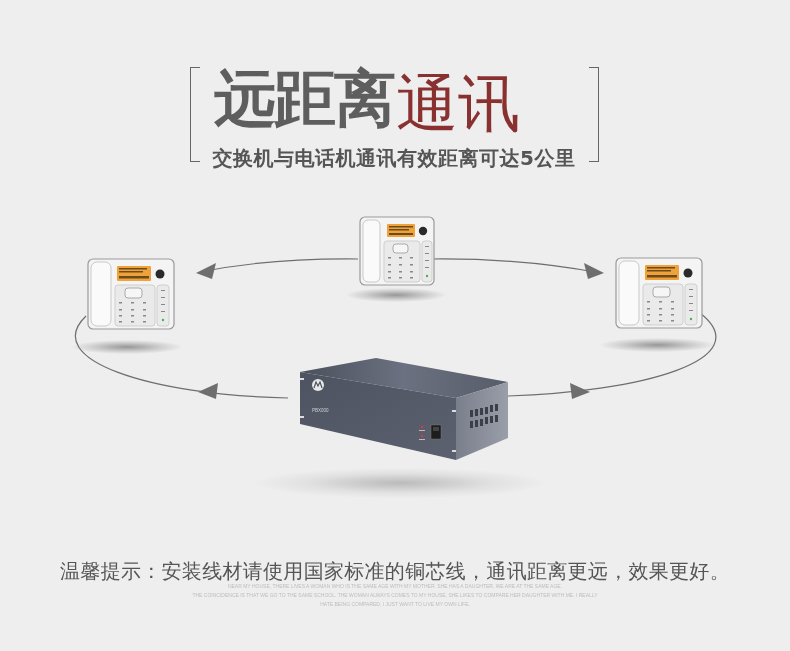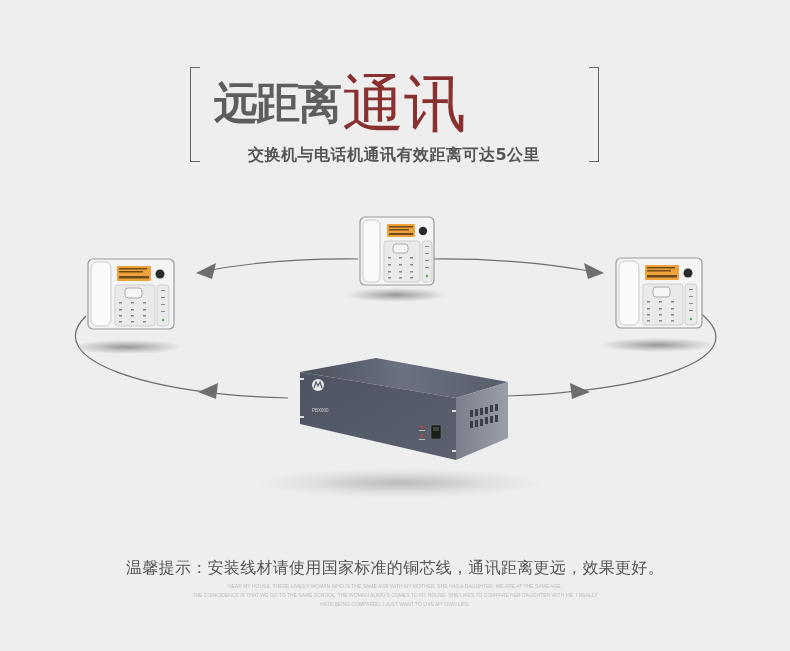--- a/index.html
+++ b/index.html
@@ -3,30 +3,30 @@
 <meta charset="utf-8">
 <style>
   html,body{margin:0;padding:0;}
   body{width:790px;height:651px;background:#eeeeee;position:relative;overflow:hidden;font-family:"DejaVu Sans","Liberation Sans",sans-serif;}
   .abs{position:absolute;}
   
   .bracket{position:absolute;border-color:#666;border-style:solid;}
   .br-left{left:190px;top:67px;width:9px;height:93px;border-width:1.5px 0 1.5px 1.5px;}
   .br-right{left:589px;top:67px;width:9px;height:93px;border-width:1.5px 1.5px 1.5px 0;}
   .title{position:absolute;left:214px;top:64px;height:80px;display:flex;align-items:center;color:#5e5e5e;}
-  .title-bold{font-family:Liberation Serif, serif;font-weight:bold;font-size:44px;letter-spacing:-2px;line-height:1;}
+  .title-bold{font-family:Liberation Mono, monospace;font-weight:bold;font-size:62px;letter-spacing:-2px;line-height:1;}
   .title-light{font-family:"DejaVu Sans",sans-serif;font-weight:normal;font-size:62px;line-height:1;color:#7f1d1d;-webkit-text-stroke:0;}
-  .subtitle{position:absolute;left:200px;top:145px;width:388px;text-align:center;font-size:16px;font-weight:bold;color:#555;letter-spacing:0.5px;background:#eeeeee;}
+  .subtitle{position:absolute;left:200px;top:145px;width:388px;text-align:center;font-size:20px;font-weight:bold;color:#555;letter-spacing:0.5px;background:#eeeeee;}
   
   .phone{position:absolute;width:88px;height:72px;}
   .shadow{position:absolute;height:14px;border-radius:50%;background:radial-gradient(ellipse at center,rgba(80,80,80,0.55) 0%,rgba(120,120,120,0.25) 45%,rgba(238,238,238,0) 72%);}
   
   .pbx{position:absolute;left:288px;top:354px;width:220px;height:110px;}
   .pbx-shadow{position:absolute;left:255px;top:468px;width:290px;height:30px;border-radius:50%;background:radial-gradient(ellipse at center,rgba(90,90,90,0.35) 0%,rgba(150,150,150,0.15) 45%,rgba(238,238,238,0) 72%);}
-  .notice{position:absolute;left:0;width:790px;top:558px;text-align:center;font-size:16px;color:#555;letter-spacing:0.3px;}
+  .notice{position:absolute;left:0;width:790px;top:558px;text-align:center;font-size:20px;color:#555;letter-spacing:0.3px;}
   .filler{position:absolute;left:0;width:790px;text-align:center;font-size:5px;color:#bdbdbd;letter-spacing:0;font-family:"Liberation Sans",sans-serif;}
 </style>
 </head>
 <body>
 
 <div class="bracket br-left"></div>
 <div class="bracket br-right"></div>
 <div class="title">
   <span class="title-bold">远距离</span>
   <span class="title-light" style="font-weight:normal;opacity:0.9;margin-left:2px;">通讯</span>

